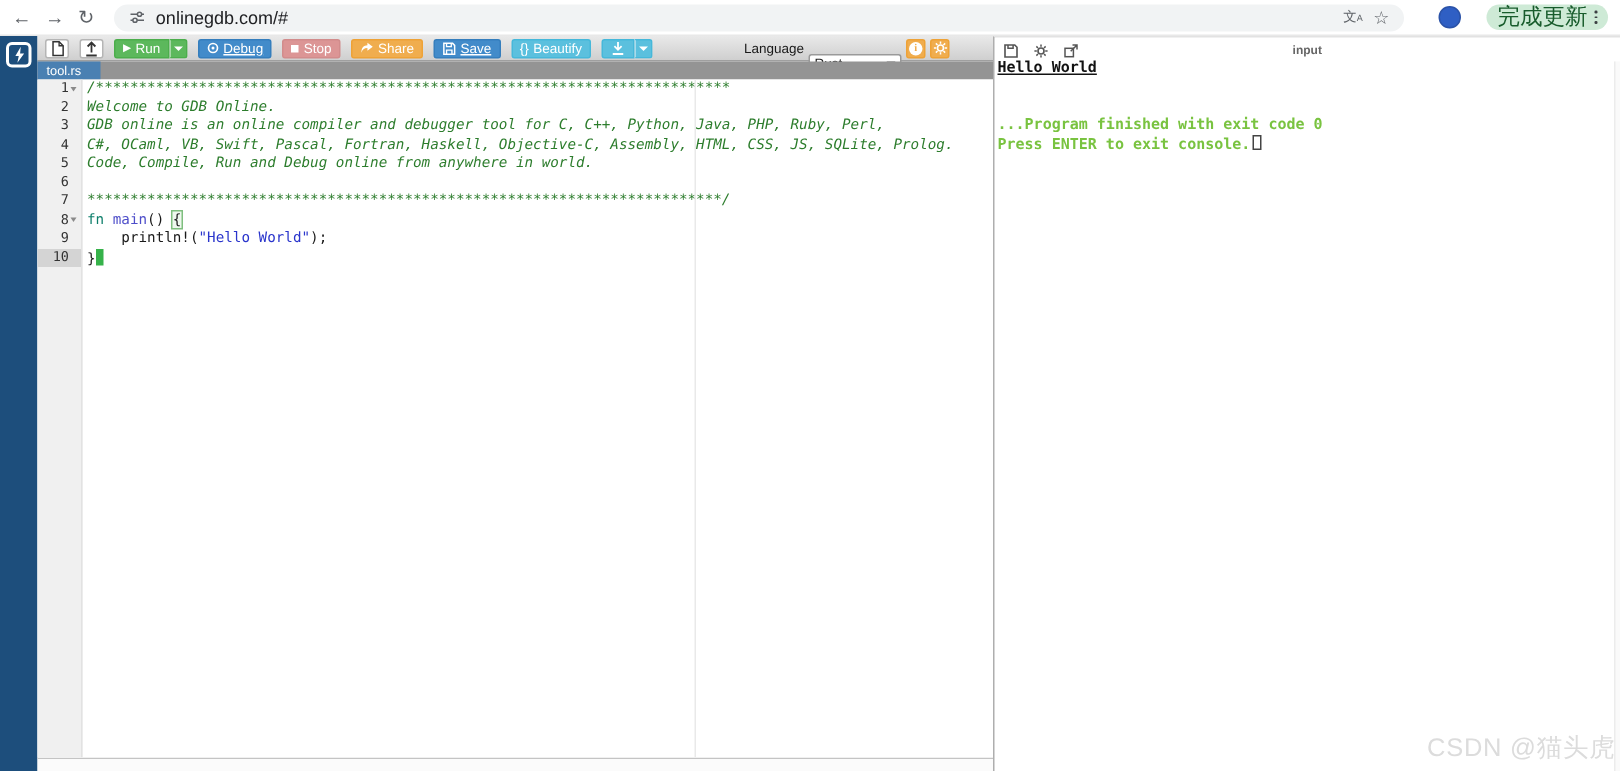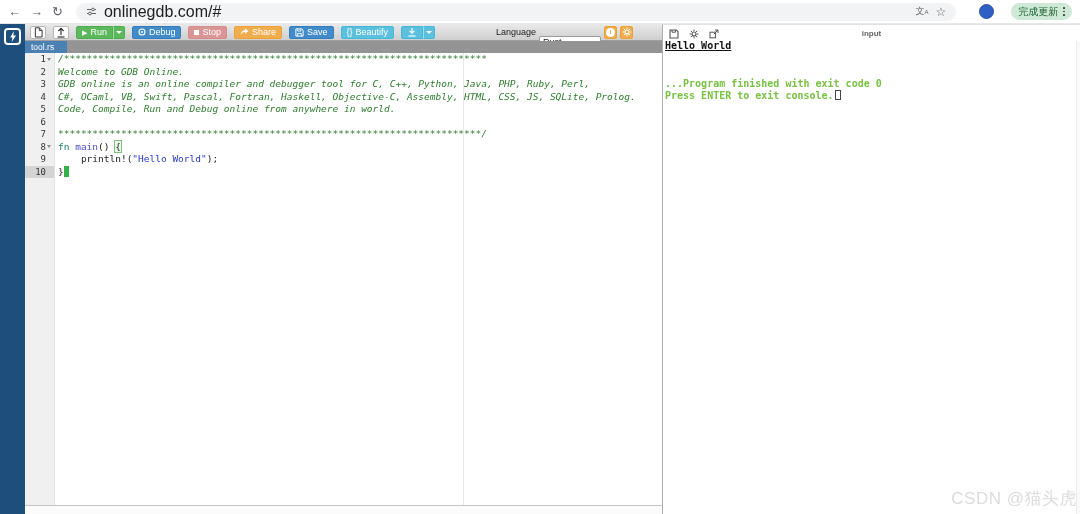--- a/index.html
+++ b/index.html
@@ -3,48 +3,48 @@
 <meta charset="utf-8">
 <style>
   *{box-sizing:border-box;margin:0;padding:0;}
   html,body{width:1080px;height:514px;}
   body{position:relative;overflow:hidden;background:#fff;font-family:"Liberation Sans",sans-serif;}
 
   
   .browser-bar{height:24px;background:#fff;border-bottom:1px solid #e8e8e8;display:flex;align-items:center;padding:0 8px;gap:9px;}
   .nav-ico{font-size:13px;color:#5f6368;line-height:1;cursor:default;}
   .url-pill{flex:1;height:18px;border-radius:9px;background:#f1f3f4;display:flex;align-items:center;gap:7px;padding:0 10px;margin-left:4px;}
-  .url-text{font-size:16px;color:#202124;}
+  .url-text{font-size:12px;color:#202124;}
   .pill-spacer{flex:1;}
   .translate-ico{display:flex;align-items:baseline;color:#5f6368;}
   .translate-ico b{font-size:9px;font-weight:normal;}
   .translate-ico i{font-size:6px;font-style:normal;}
   .star{font-size:12px;color:#5f6368;}
   .avatar{width:15px;height:15px;border-radius:50%;background:#2f5fc4;border:1px solid #2a52a8;margin-left:14px;}
   .update-pill{height:17px;border-radius:9px;background:#ceead6;display:flex;align-items:center;gap:5px;padding:0 7px;margin-left:8px;}
-  .update-pill span{font-size:10px;color:#185c2c;}
+  .update-pill span{font-size:15px;color:#185c2c;}
   .dots{display:flex;flex-direction:column;gap:1.5px;}
   .dots b{width:1.7px;height:1.7px;border-radius:50%;background:#3c4043;}
 
   
   .app{display:flex;height:490px;}
   .side{width:25px;background:#1d4e7c;flex:none;}
   .logo{width:17px;height:17px;margin:4px auto 0;border:2px solid #fff;border-radius:4px;display:flex;align-items:center;justify-content:center;}
 
   .main-col{width:637px;flex:none;display:flex;flex-direction:column;}
 
   
   .toolbar{height:17px;background:linear-gradient(#e9e9e9,#cfcfcf);border-bottom:1px solid #9f9f9f;display:flex;align-items:center;gap:7px;padding:0 5px;font-size:9px;}
   .wbtn{width:16px;height:13px;background:#fff;border:1px solid #b5b5b5;border-radius:2px;display:flex;align-items:center;justify-content:center;}
   .btn{height:13px;border-radius:2px;color:#fff;display:inline-flex;align-items:center;gap:3px;padding:0 5px;font-size:9px;line-height:1;}
   .split{display:inline-flex;}
   .split .btn{border-radius:2px 0 0 2px;}
   .split .btn-caret{border-radius:0 2px 2px 0;border-left:1px solid rgba(255,255,255,.45);width:12px;padding:0;justify-content:center;}
   .bg-green{background:#5cb85c;border:1px solid #4cae4c;}
-  .bg-blue{background:#428bca;border:1px solid #357ebd;}
+  .bg-blue{background:#428bca;border:1px solid #357ebd;text-decoration:underline;}
   .bg-red{background:#dc9595;border:1px solid #d28c8c;}
   .bg-orange{background:#f0ad4e;border:1px solid #eea236;}
   .bg-cyan{background:#5bc0de;border:1px solid #46b8da;}
   .caret{width:0;height:0;border-left:3px solid transparent;border-right:3px solid transparent;border-top:3px solid #fff;}
   .play{font-size:7px;line-height:1;}
   .stop-sq{width:5px;height:5px;background:#fff;}
   .lang-group{margin-left:auto;display:flex;align-items:center;gap:3px;padding-right:24px;}
   .lang-label{color:#1a1a1a;font-size:9px;}
   .select{width:62px;height:13px;background:#fff;border:1px solid #9a9a9a;border-radius:2px;display:flex;align-items:center;justify-content:space-between;padding:0 3px;font-size:9px;color:#222;margin-top:20px;}
   .select .caret{border-top-color:#666;}

